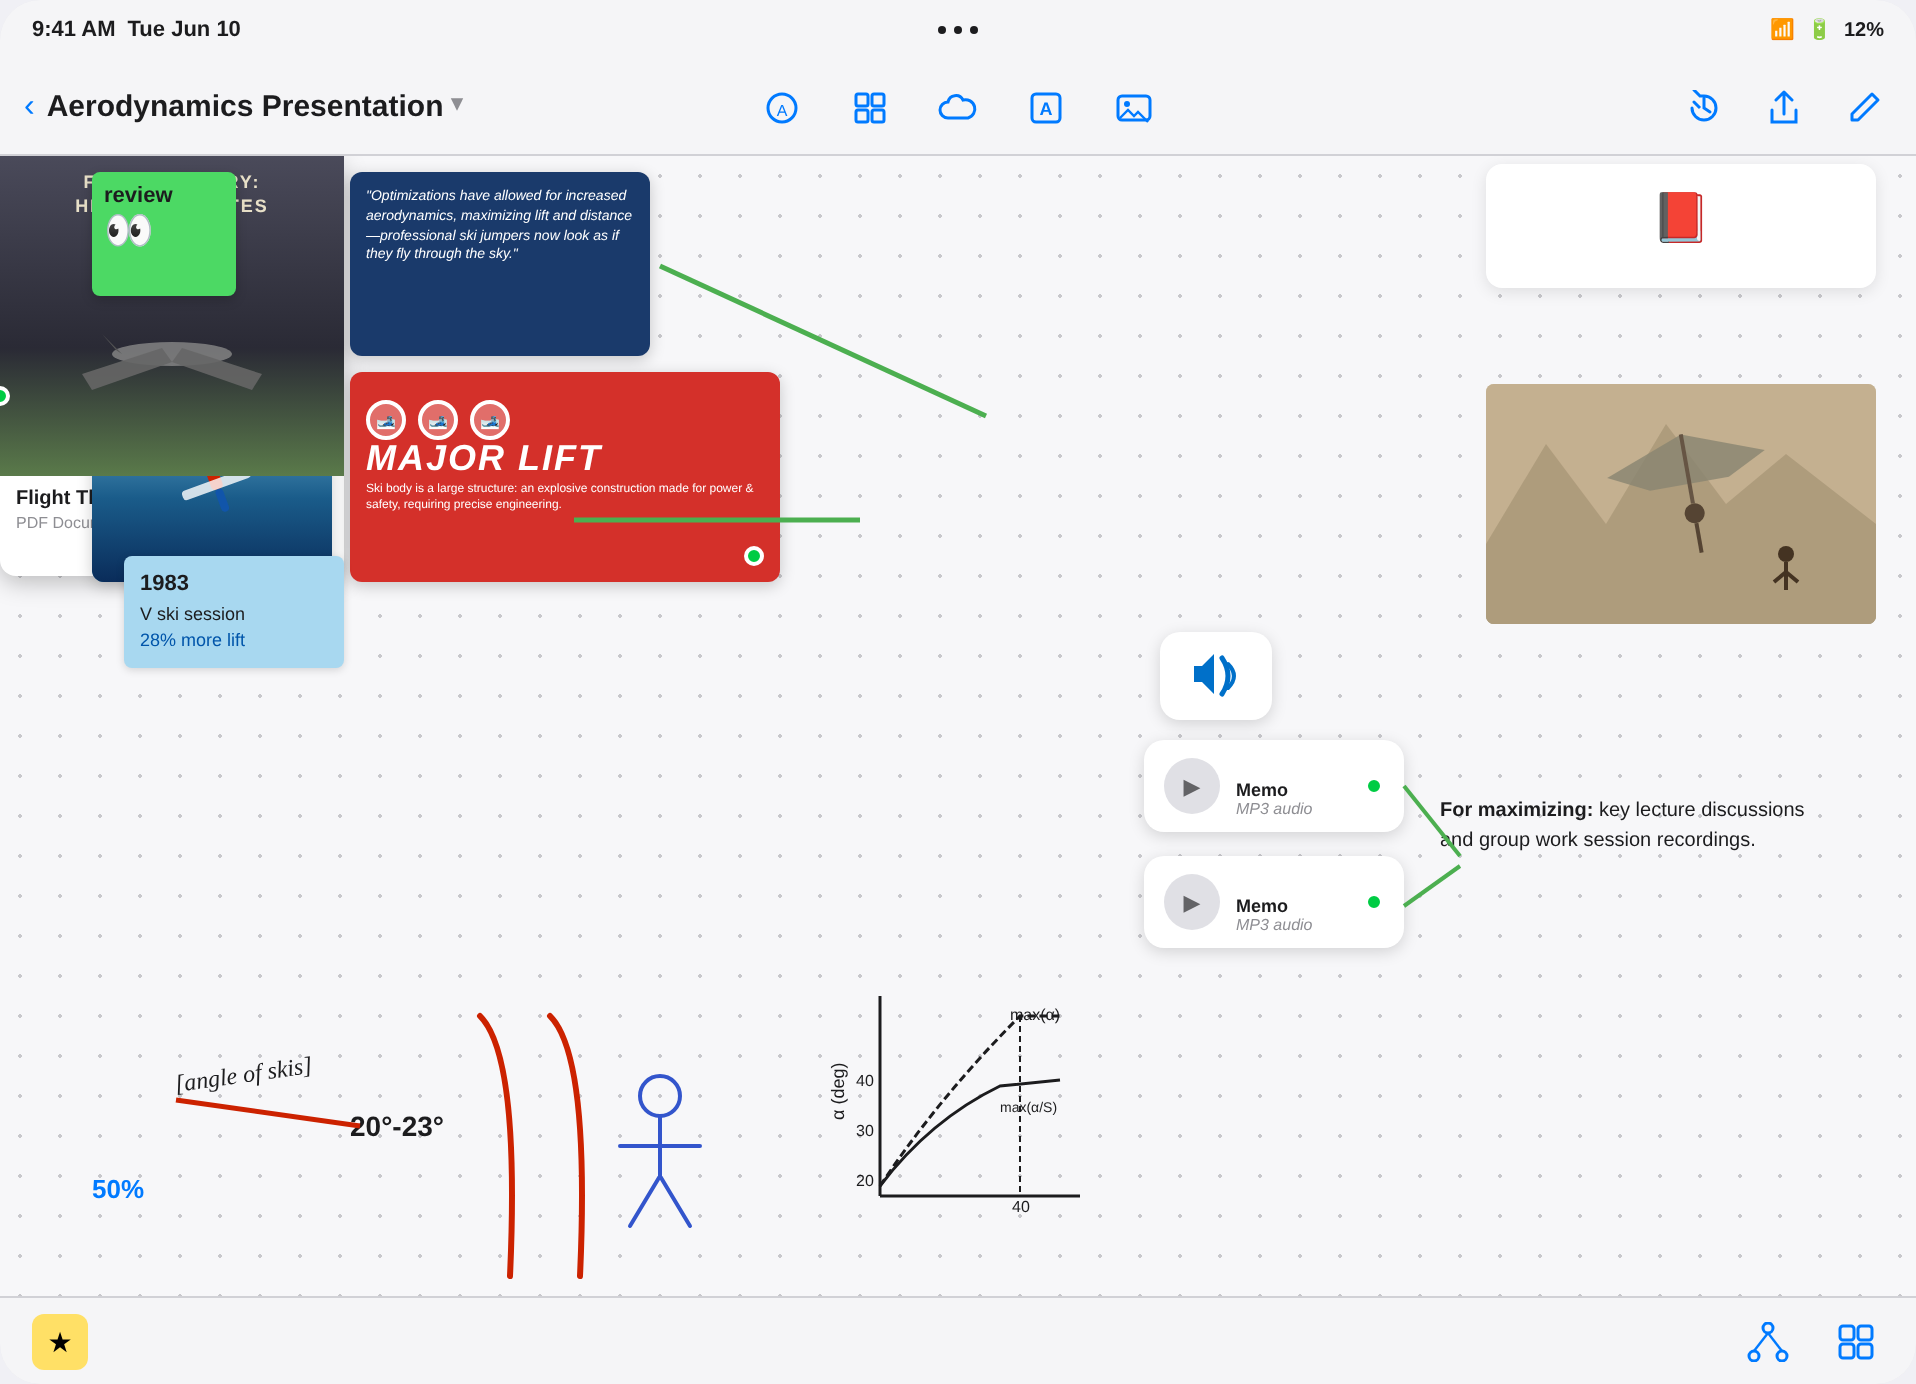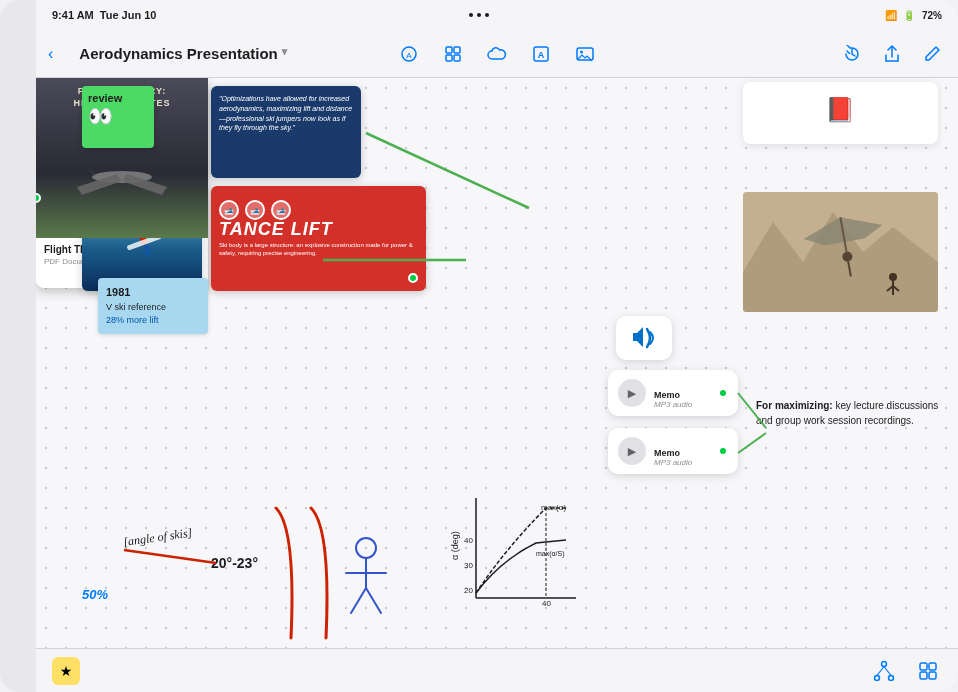--- a/index.html
+++ b/index.html
@@ -13,21 +13,20 @@
     }
 
     
     .ipad-frame {
       width: 958px;
       height: 692px;
       background: #e8e8ec;
       border-radius: 20px;
       position: relative;
       overflow: hidden;
-      padding-left: 36px;
     }
 
     
     .status-bar {
       height: 30px;
       background: #f5f5f7;
       display: flex;
       align-items: center;
       justify-content: space-between;
       padding: 0 16px;
@@ -54,21 +53,20 @@
     .toolbar-center { display: flex; align-items: center; gap: 16px; flex: 1; justify-content: center; }
     .toolbar-right { display: flex; align-items: center; gap: 12px; flex: 1; justify-content: flex-end; }
     .back-btn { color: #007aff; font-size: 16px; cursor: pointer; }
     .doc-title {
       font-size: 15px;
       font-weight: 600;
       color: #1c1c1e;
       display: flex;
       align-items: flex-start;
       gap: 4px;
-      margin-left: 20px;
     }
     .toolbar-icon {
       width: 28px;
       height: 28px;
       display: flex;
       align-items: center;
       justify-content: center;
       color: #007aff;
       font-size: 16px;
       cursor: pointer;
@@ -424,42 +422,41 @@
     }
 
     
     .pct-label {
       position: absolute;
       bottom: 46px;
       left: 46px;
       font-size: 13px;
       color: #007aff;
       font-weight: 700;
-      font-style: italic;
     }
   </style>
 </head>
 <body>
 
 <div class="ipad-frame">
 
   <div class="status-bar">
     <div class="status-left">
       <span>9:41 AM</span>
       <span>Tue Jun 10</span>
     </div>
     <div class="status-center">
       <div class="status-dot"></div>
       <div class="status-dot"></div>
       <div class="status-dot"></div>
     </div>
     <div class="status-right">
       <span>📶</span>
       <span>🔋</span>
-      <span>72%</span>
+      <span>12%</span>
     </div>
   </div>
 
   <div class="toolbar">
     <div class="toolbar-left">
       <span class="back-btn">‹</span>
       <span class="doc-title">
         <span>Aerodynamics Presentation</span>
         <span style="font-size:11px; color:#8e8e93;">▾</span>
       </span>
@@ -577,21 +574,21 @@
       </svg>
     </div>
 
     <div class="slide-card slide-major">
       <div class="slide-major-content">
         <div class="circles-row">
           <div class="circle-icon">🎿</div>
           <div class="circle-icon">🎿</div>
           <div class="circle-icon">🎿</div>
         </div>
-        <div class="slide-major-title">TANCE LIFT</div>
+        <div class="slide-major-title">MAJOR LIFT</div>
         <div class="slide-major-subtitle">Ski body is a large structure: an explosive construction made for power &amp; safety, requiring precise engineering.</div>
       </div>
 
       <div class="green-dot" style="bottom: 8px; right: 8px;"></div>
     </div>
 
     <div class="flight-theory-card">
       <div class="flight-theory-cover">
         <div class="flight-theory-title">FLIGHT THEORY:<br>HISTORY &amp; NOTES</div>
 
@@ -636,22 +633,22 @@
         <g transform="translate(150,85)">
           <circle cx="0" cy="0" r="4" fill="#443322"></circle>
           <line x1="0" y1="4" x2="0" y2="18" stroke="#443322" stroke-width="2"></line>
           <line x1="0" y1="9" x2="-6" y2="14" stroke="#443322" stroke-width="2"></line>
           <line x1="0" y1="9" x2="6" y2="14" stroke="#443322" stroke-width="2"></line>
         </g>
       </svg>
     </div>
 
     <div class="year-note">
-      <div class="year">1981</div>
-      <div>V ski reference</div>
+      <div class="year">1983</div>
+      <div>V ski session</div>
       <div class="pct">28% more lift</div>
     </div>
 
     <div class="audio-icon-card">
       <svg width="30" height="26" viewBox="0 0 30 26">
         <path d="M4 8 h4 l6 -6 v20 l-6 -6 h-4 z" fill="#0070c9"></path>
         <path d="M18 4 Q24 13 18 22" stroke="#0070c9" stroke-width="2.5" fill="none" stroke-linecap="round"></path>
         <path d="M21 7 Q27 13 21 19" stroke="#0070c9" stroke-width="2" fill="none" stroke-linecap="round"></path>
       </svg>
     </div>

